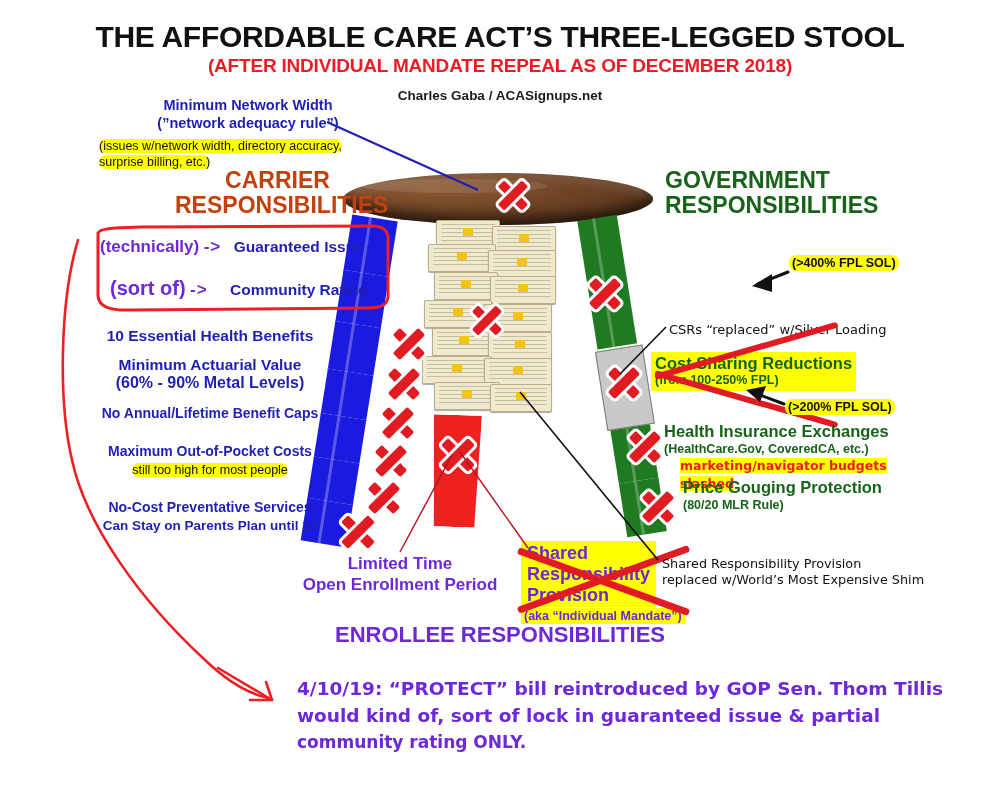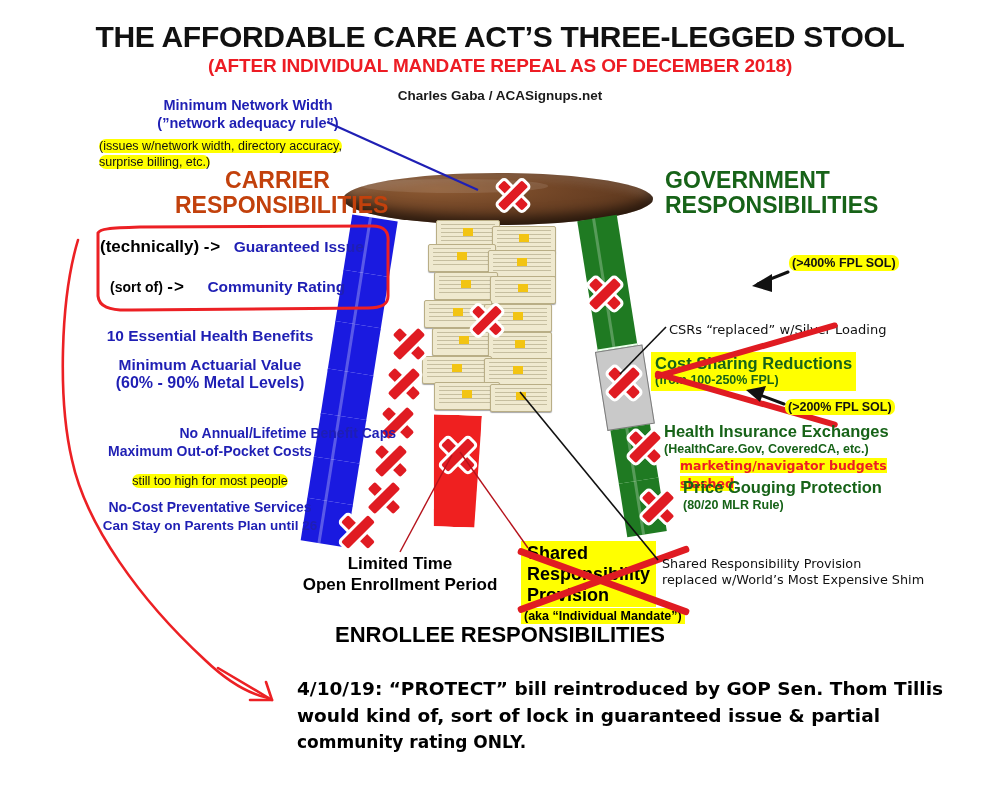--- a/index.html
+++ b/index.html
@@ -25,21 +25,21 @@
   #byline{
     left:0;top:88px;width:1000px;text-align:center;
     font-size:13.5px;font-weight:bold;color:#1a1a1a;
   }
   
   .hdr-blue{color:#c2410c;font-weight:bold;font-size:23px;line-height:25px;}
   .hdr-green{color:#176318;font-weight:bold;font-size:23px;line-height:25px;}
   
   .blue{color:#1f1fb4;font-weight:bold;}
   .green{color:#176318;font-weight:bold;}
-  .red{color:#000000;font-weight:bold;}
+  .red{color:#6d28d9;font-weight:bold;}
   .black{color:#111;border-radius:7px;}
   .hl{background:#ffff00;}
   .hand{font-family:"DejaVu Sans", sans-serif;}
   
   #seat{
     left:343px;top:173px;width:310px;height:52px;
     border-radius:50%/50%;
     background:
       radial-gradient(ellipse at 30% 30%, #8d5a33 0%, #6e4325 45%, #4b2c17 100%);
     box-shadow:inset 0 -8px 12px rgba(0,0,0,.55), inset 0 6px 8px rgba(255,255,255,.12);
@@ -229,38 +229,38 @@
     <div class="hdr-blue">CARRIER</div>
     <div class="hdr-blue">RESPONSIBILITIES</div>
   </div>
 
   <div class="abs" style="left:100px;top:237px;width:300px;">
     <span class="red" style="font-size:17px;">(technically)</span>
     <span class="red" style="font-size:17px;letter-spacing:1px;">-&gt;</span>
     <span class="blue" style="font-size:15.5px;margin-left:8px;">Guaranteed Issue</span>
   </div>
   <div class="abs" style="left:110px;top:277px;width:300px;">
-    <span class="red" style="font-size:14px;">(sort of)</span>
+    <span class="red" style="font-size:20px;">(sort of)</span>
     <span class="red" style="font-size:17px;letter-spacing:1px;">-&gt;</span>
     <span class="blue" style="font-size:15.5px;margin-left:18px;">Community Rating</span>
   </div>
 
   <div class="abs" style="left:40px;top:327px;width:340px;text-align:center;">
     <span class="blue" style="font-size:15.5px;">10 Essential Health Benefits</span>
   </div>
   <div class="abs" style="left:40px;top:356px;width:340px;text-align:center;">
     <div class="blue" style="font-size:15.5px;">Minimum Actuarial Value</div>
     <div class="blue" style="font-size:16px;">(60% - 90% Metal Levels)</div>
   </div>
-  <div class="abs" style="left:56px;top:404px;width:340px;text-align:right;margin-top:20px;">
+  <div class="abs" style="left:40px;top:404px;width:340px;text-align:center;">
     <span class="blue" style="font-size:14px;">No Annual/Lifetime Benefit Caps</span>
   </div>
   <div class="abs" style="left:40px;top:443px;width:340px;text-align:center;">
     <div class="blue" style="font-size:14px;">Maximum Out-of-Pocket Costs</div>
-    <div style="font-size:12.5px;margin-top:15px;"><span class="hl black">still too high for most people</span></div>
+    <div style="font-size:12.5px;margin-top:4px;"><span class="hl black">still too high for most people</span></div>
   </div>
   <div class="abs" style="left:40px;top:498px;width:340px;text-align:center;">
     <span class="blue" style="font-size:14px;">No-Cost Preventative Services</span>
   </div>
   <div class="abs" style="left:40px;top:516px;width:340px;text-align:center;">
     <span class="blue" style="font-size:13.5px;">Can Stay on Parents Plan until 26</span>
   </div>
 
   <div class="abs" style="left:665px;top:168px;width:240px;">
     <div class="hdr-green">GOVERNMENT</div>

